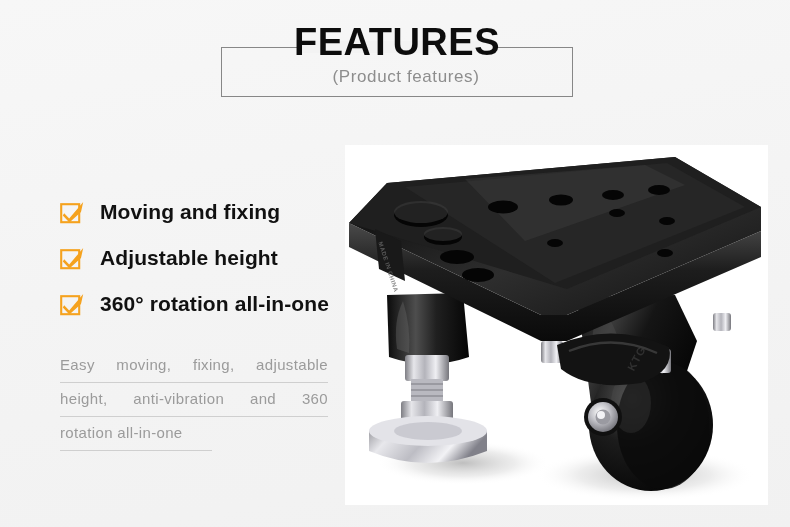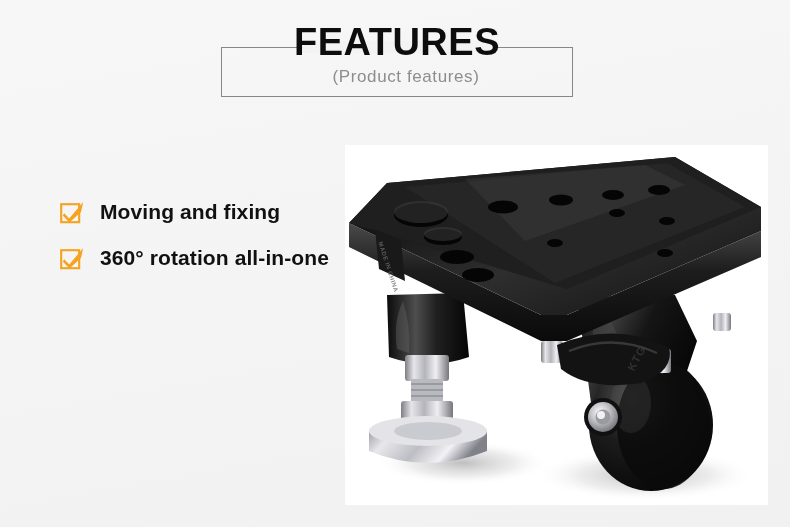--- a/index.html
+++ b/index.html
@@ -183,33 +183,57 @@
     <div class="feature-row">
       <span class="check-icon">
         <svg width="24" height="24" viewBox="0 0 24 24">
           <rect x="1.2" y="4.2" width="18" height="18" fill="none" stroke="#F5A21E" stroke-width="2.1"></rect>
           <path d="M4.2 13.2 L9.2 18.6 L23.2 2.0 L21.0 12.0 L9.4 22.4 L2.8 15.6 Z" fill="#F5A21E"></path>
         </svg>
       </span>
       <span class="feature-text">Moving and fixing</span>
     </div>
 
+    <div class="feature-row">
+      <span class="check-icon">
+        <svg width="24" height="24" viewBox="0 0 24 24">
+          <rect x="1.2" y="4.2" width="18" height="18" fill="none" stroke="#F5A21E" stroke-width="2.1"></rect>
+          <path d="M4.2 13.2 L9.2 18.6 L23.2 2.0 L21.0 12.0 L9.4 22.4 L2.8 15.6 Z" fill="#F5A21E"></path>
+        </svg>
+      </span>
+      <span class="feature-text">Adjustable height</span>
+    </div>
 
     <div class="feature-row">
       <span class="check-icon">
         <svg width="24" height="24" viewBox="0 0 24 24">
           <rect x="1.2" y="4.2" width="18" height="18" fill="none" stroke="#F5A21E" stroke-width="2.1"></rect>
           <path d="M4.2 13.2 L9.2 18.6 L23.2 2.0 L21.0 12.0 L9.4 22.4 L2.8 15.6 Z" fill="#F5A21E"></path>
         </svg>
       </span>
       <span class="feature-text">360°  rotation all-in-one</span>
     </div>
 
   </div>
 
+  <div id="description">
+    <div class="desc-line justify">
+      <span>Easy</span>
+      <span>moving,</span>
+      <span>fixing,</span>
+      <span>adjustable</span>
+    </div>
+    <div class="desc-line justify">
+      <span>height,</span>
+      <span>anti-vibration</span>
+      <span>and</span>
+      <span>360</span>
+    </div>
+    <div class="desc-line last">rotation all-in-one</div>
+  </div>
 
   <div id="product-panel">
     <div id="product-art">
       <svg width="423" height="360" viewBox="0 0 423 360">
         <defs>
           <linearGradient id="plateTop" x1="0" y1="0" x2="1" y2="1">
             <stop offset="0%" stop-color="#3c3c3c"></stop>
             <stop offset="25%" stop-color="#161616"></stop>
             <stop offset="55%" stop-color="#2e2e2e"></stop>
             <stop offset="100%" stop-color="#111111"></stop>

